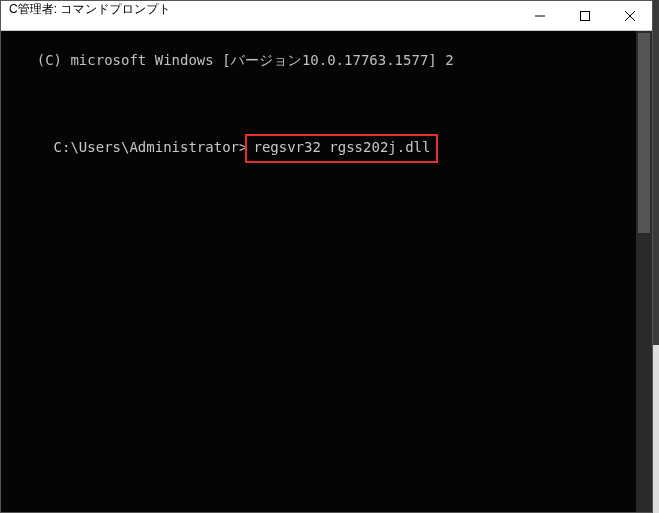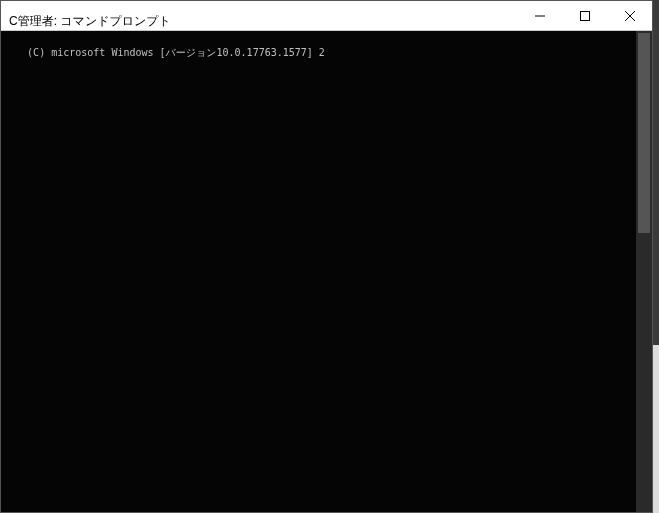--- a/index.html
+++ b/index.html
@@ -19,21 +19,21 @@
       height: 513px;
       background: #000;
       border: 1px solid #555;
       display: flex;
       flex-direction: column;
     }
     .titlebar {
       height: 30px;
       background: #fff;
       display: flex;
-      align-items: flex-end;
+      align-items: flex-start;
       padding-left: 8px;
       border-bottom: 1px solid #ccc;
     }
     .titlebar-text {
       flex: 1;
       font-size: 12px;
       color: #000;
       font-family: "Meiryo UI", "MS UI Gothic", sans-serif;
     }
     .win-controls {
@@ -46,21 +46,21 @@
       display: flex;
       align-items: center;
       justify-content: center;
       cursor: pointer;
     }
     .win-btn svg { stroke: #000; stroke-width: 1; fill: none; }
     .terminal {
       flex: 1;
       background: #050505;
       color: #c8c8c8;
-      font-size: 10px;
+      font-size: 14px;
       line-height: 1.25;
       padding: 3px 2px;
       font-family: "MS Gothic", "Consolas", monospace;
       position: relative;
       white-space: pre-wrap;
       word-break: break-all;
       overflow: hidden;
     }
     .copyright-line { color: #c0c0c0; }
     .prompt-line { margin-top: 12px; }
@@ -116,20 +116,23 @@
         <svg width="10" height="10">
             <line x1="0" y1="0" x2="10" y2="10"></line>
             <line x1="10" y1="0" x2="0" y2="10"></line>
           </svg>
       </div>
     </div>
   </div>
 
   <div class="terminal">
     <span class="copyright-line">(C) microsoft Windows [バージョン10.0.17763.1577] 2</span><br>
+    <div class="prompt-line">
+      <span>C:\Users\Administrator&gt;</span><span class="highlight-box"><span>regsvr32 rgss202j.dll</span></span>
+    </div>
   </div>
 
   <div class="scrollbar">
     <div class="scroll-thumb"></div>
   </div>
 </div>
 
 <div class="outer-scroll"></div>
 
 </body></html>

